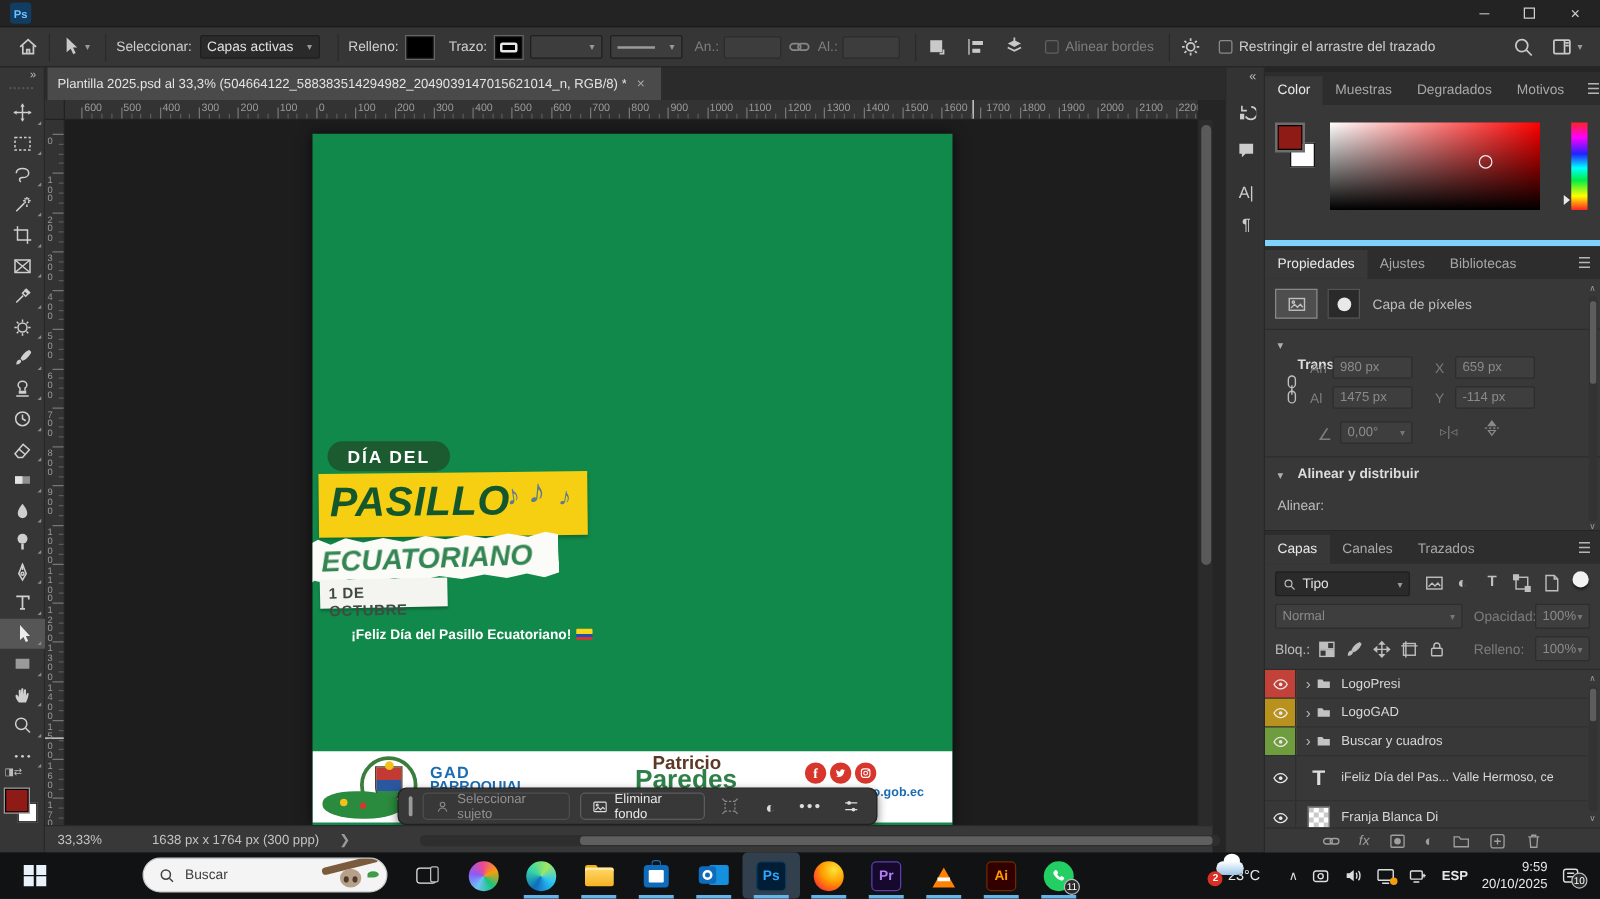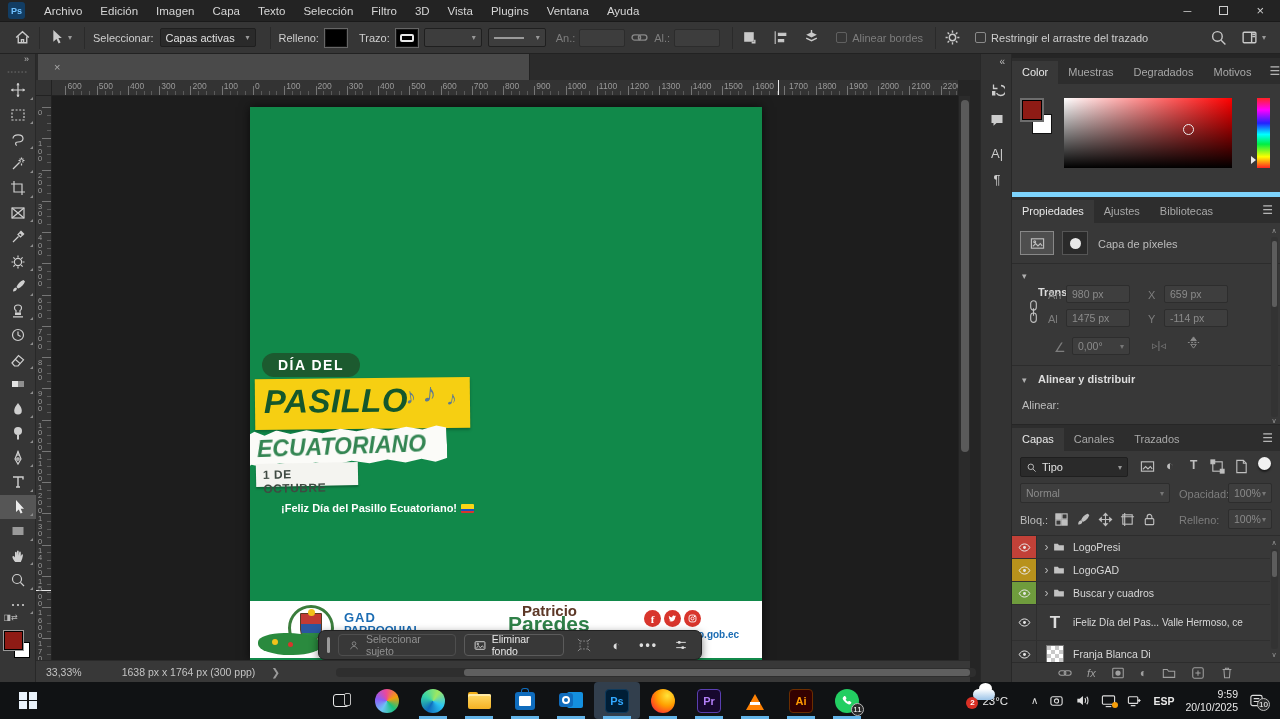--- a/index.html
+++ b/index.html
@@ -158,34 +158,20 @@
 .graybadge{position:absolute;right:-6px;bottom:-3px;background:#2a2a2a;border:1px solid #bbb;color:#fff;font-size:8px;border-radius:50%;width:13px;height:13px;display:flex;align-items:center;justify-content:center}
 .clock{text-align:right;font-size:10.5px;line-height:13px}
 </style>
 </head>
 <body>
 
 <div class="screen">
 
   <div class="abs menubar">
     <div class="psbadge">Ps</div>
-    <div class="menu-items" id="menu-items">
-        <span>Archivo</span>
-        <span>Edición</span>
-        <span>Imagen</span>
-        <span>Capa</span>
-        <span>Texto</span>
-        <span>Selección</span>
-        <span>Filtro</span>
-        <span>3D</span>
-        <span>Vista</span>
-        <span>Plugins</span>
-        <span>Ventana</span>
-        <span>Ayuda</span>
-      </div>
     <div class="winctl">
       <span>─</span>
       <span class="box"></span>
       <span style="font-size:13px">×</span>
     </div>
   </div>
 
   <div class="abs optbar">
     <span class="oicon" style="margin-left:14px">
         <svg viewBox="0 0 16 16">
@@ -268,20 +254,21 @@
         <svg viewBox="0 0 16 16">
           <rect x="2" y="3" width="12" height="10" rx="1"></rect>
           <path d="M10 3v10M10.8 5h2.4M10.8 7h2.4"></path>
         </svg>
       </span>
     <span style="font-size:8px;color:#999;margin-right:14px">▾</span>
   </div>
 
   <div class="abs tabbar">
     <div class="doctab">
+      <span style="white-space:nowrap;overflow:hidden">Plantilla 2025.psd al 33,3% (504664122_588383514294982_2049039147015621014_n, RGB/8) *</span>
       <span class="x">×</span>
     </div>
   </div>
 
   <div class="abs toolbar">
     <span class="hdr">»</span>
     <span class="grip">••••••</span>
     <div id="tools">
         <div class="tool">
           <svg viewBox="0 0 16 16">
@@ -1114,20 +1101,35 @@
 
   <div class="abs taskbar">
     <div class="tcell" style="margin-left:6px">
       <span style="display:grid;grid-template-columns:8px 8px;gap:1.5px">
           <i style="width:8px;height:8px;background:#e9f2fb"></i>
           <i style="width:8px;height:8px;background:#e9f2fb"></i>
           <i style="width:8px;height:8px;background:#e9f2fb"></i>
           <i style="width:8px;height:8px;background:#e9f2fb"></i>
         </span>
     </div>
+    <div class="searchbox">
+      <svg viewBox="0 0 16 16">
+          <circle cx="7" cy="7" r="4.5"></circle>
+          <path d="M10.5 10.5L14 14"></path>
+        </svg>
+      <span>Buscar</span>
+      <span class="sloth">
+          <i class="branch"></i>
+          <span class="head">
+            <i style="left:3px"></i>
+            <i style="right:3px"></i>
+          </span>
+          <i class="leaf"></i>
+        </span>
+    </div>
     <div id="taskbar-apps" style="position:absolute;left:318px;top:0;display:flex;height:37px">
         <div class="tcell" style="width: 46px;">
           <span class="i24" style="position:relative">
             <i style="width:16px;height:13px;border:1.6px solid #eaeaea;border-radius:3px"></i>
             <i style="position:absolute;right:2px;top:4px;width:7px;height:13px;background:#101214;border:1.6px solid #bdbdbd;border-radius:2px"></i>
           </span>
         </div>
         <div class="tcell" style="width: 46px;">
           <span class="i24" style="border-radius:50%;background:conic-gradient(from 210deg,#6cc3f5,#8b5cf6,#ec4899,#f59e0b,#19c37d,#6cc3f5)"></span>
         </div>

